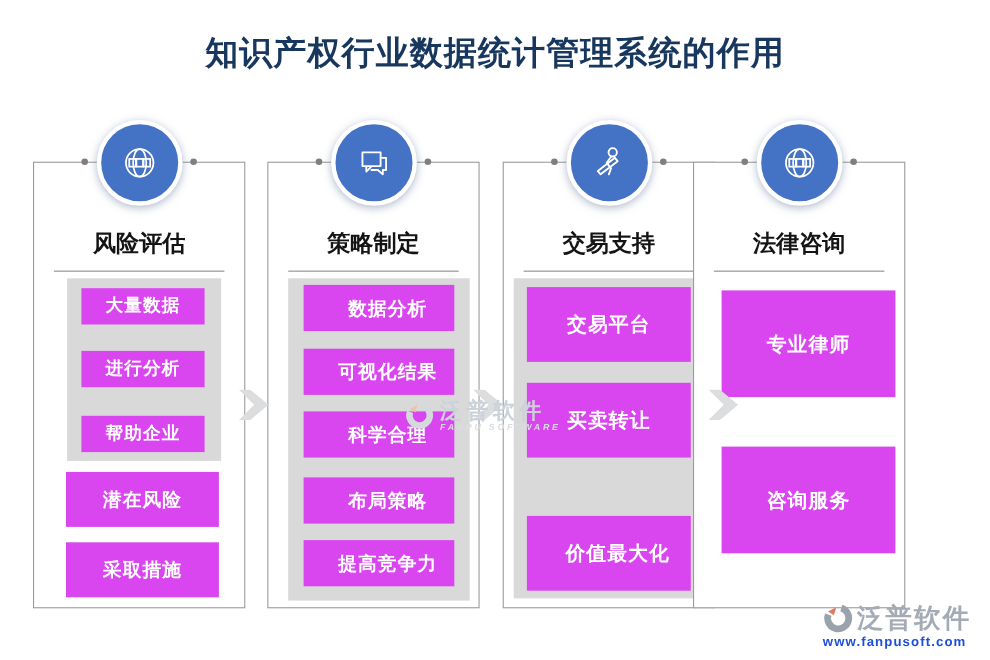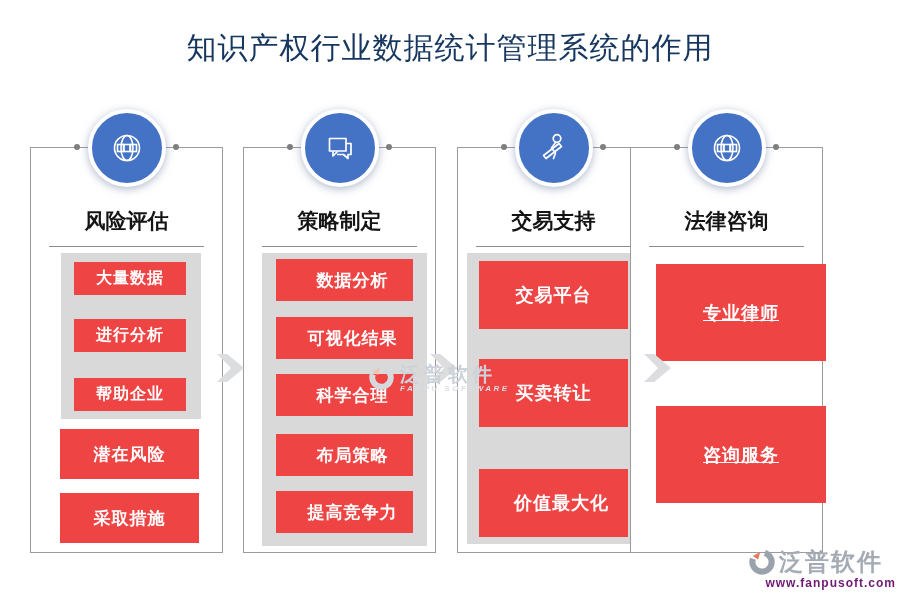--- a/index.html
+++ b/index.html
@@ -3,21 +3,21 @@
 <meta charset="utf-8">
 <style>
   * { margin:0; padding:0; box-sizing:border-box; }
   html,body { background:#fff; }
   .page{
     position:relative; width:900px; height:600px; background:#ffffff;
     font-family:"Liberation Serif","DejaVu Serif",serif; overflow:hidden;
   }
   .title{
     position:absolute; top:28px; left:0; width:900px; text-align:center;
-    font-size:30px; font-weight:400; color:#17375e; letter-spacing:1px;
+    font-size:30px; font-weight:700; color:#17375e; letter-spacing:1px;
   }
   
   .column{
     position:absolute; top:147px; width:193px; height:406px;
     border:1.5px solid #9b9b9b; background:#fff;
   }
   .col1{left:30px;} .col2{left:243px;} .col3{left:457px;} .col4{left:630px;}
   .dot{
     position:absolute; top:-4px; width:6px; height:6px; border-radius:50%;
     background:#7f7f7f; z-index:2;
@@ -37,34 +37,34 @@
   }
   .divider{
     position:absolute; top:98px; left:18px; right:18px; height:0;
     border-bottom:1px solid #8c8c8c;
   }
   .gbox{ position:absolute; background:#d9d9d9; }
   .col1 .gbox{ top:105px; left:30px; width:140px; height:166px; }
   .col2 .gbox{ top:105px; left:18px;  width:165px; height:293px; }
   .col3 .gbox{ top:105px; left:9px;   width:173px; height:291px; }
   .btn{
-    position:absolute; background:#ef4444; color:#fff;
+    position:absolute; background:#d946ef; color:#fff;
     display:flex; align-items:center; justify-content:center;
     font-weight:700; letter-spacing:1px;
   }
   .col1 .bs{ left:43px; width:112px; height:33px; font-size:16px; }
   .col1 .bs1{top:114px;} .col1 .bs2{top:171px;} .col1 .bs3{top:230px;}
   .col1 .bl{ left:29px; width:139px; height:50px; font-size:17px; }
   .col1 .bl1{top:281px;} .col1 .bl2{top:345px;}
   .col2 .bm{ left:32px; width:137px; height:42px; font-size:17px;padding-left:16px; }
   .col2 .bm1{top:111px;} .col2 .bm2{top:169px;} .col2 .bm3{top:226px;}
   .col2 .bm4{top:286px;} .col2 .bm5{top:343px;}
   .col3 .bt{ left:21px; width:149px; height:68px; font-size:18px; }
-  .col3 .bt1{top:113px;} .col3 .bt2{top:211px;} .col3 .bt3{top:321px;padding-left:16px;}
-  .col4 .bx{ left:25px; width:170px; height:97px; font-size:18px;text-decoration:underline; }
+  .col3 .bt1{top:113px;} .col3 .bt2{top:200px;} .col3 .bt3{top:321px;padding-left:16px;}
+  .col4 .bx{ left:25px; width:158px; height:97px; font-size:18px; }
   .col4 .bx1{top:116px;} .col4 .bx2{top:258px;}
   
   .chev{
     position:absolute; top:354px; width:27px; height:28px; background:#dcdddf;
     clip-path:polygon(0% 0%,38% 0%,100% 50%,38% 100%,0% 100%,52% 50%);
     z-index:4;
   }
   .chev.c1{left:217px;} .chev.c2{left:430px;} .chev.c3{left:644px;}
   
   .watermark{
@@ -77,22 +77,22 @@
   .wm-en{ font-size:8px; font-weight:700; color:#d9dde2; letter-spacing:2.5px;
           font-family:"Liberation Sans",sans-serif;font-style:italic; }
   
   .footer{
     position:absolute; left:748px; top:546px; width:148px; z-index:6;
   }
   .f-row{ display:flex; align-items:center; gap:3px; }
   .footer svg{ width:28px; height:28px; }
   .f-cn{ font-size:24px; font-weight:700; color:#a4abb4; letter-spacing:2px; }
   .f-url{
-    font-size:12px; color:#701a75; letter-spacing:1px; margin-top:-2px;
-    text-align:right; font-family:"Liberation Sans",sans-serif; font-weight:700;
+    font-size:12px; color:#1d4ed8; letter-spacing:1px; margin-top:-2px;
+    text-align:left; font-family:"Liberation Sans",sans-serif; font-weight:700;
   }
 </style>
 </head>
 <body>
 
 <div class="page">
 
   <h1 class="title">知识产权行业数据统计管理系统的作用</h1>
 
   <div class="column col1">

